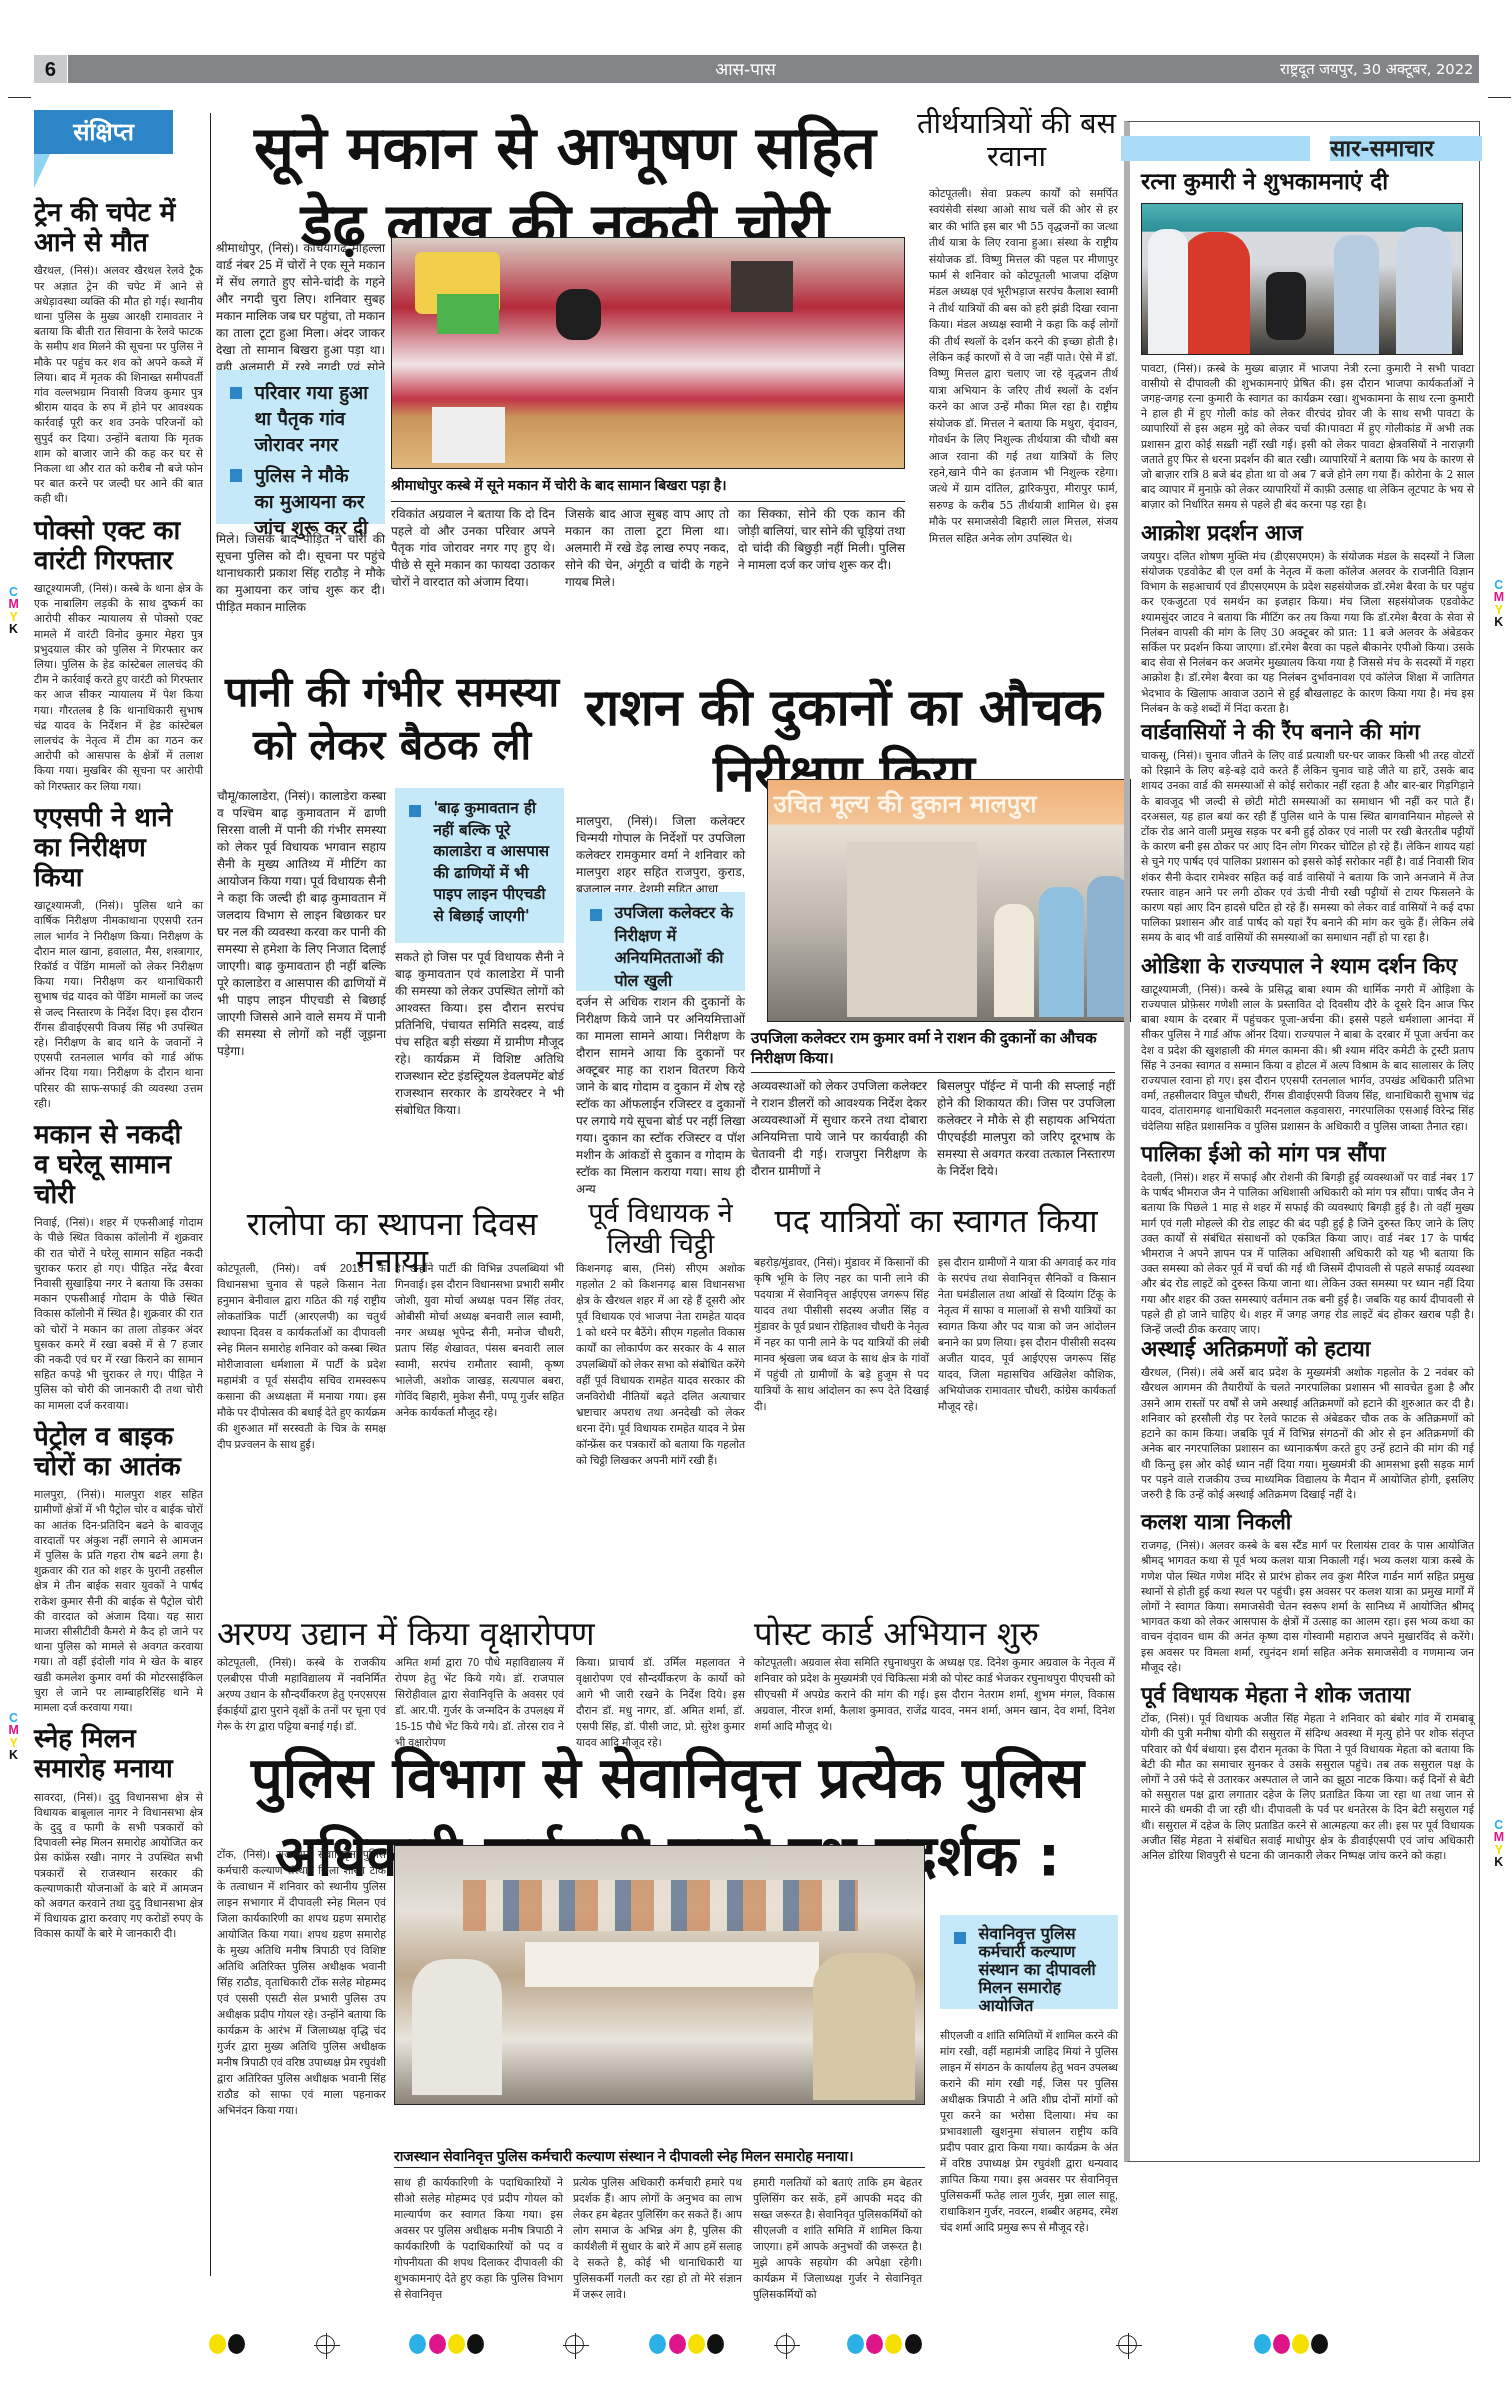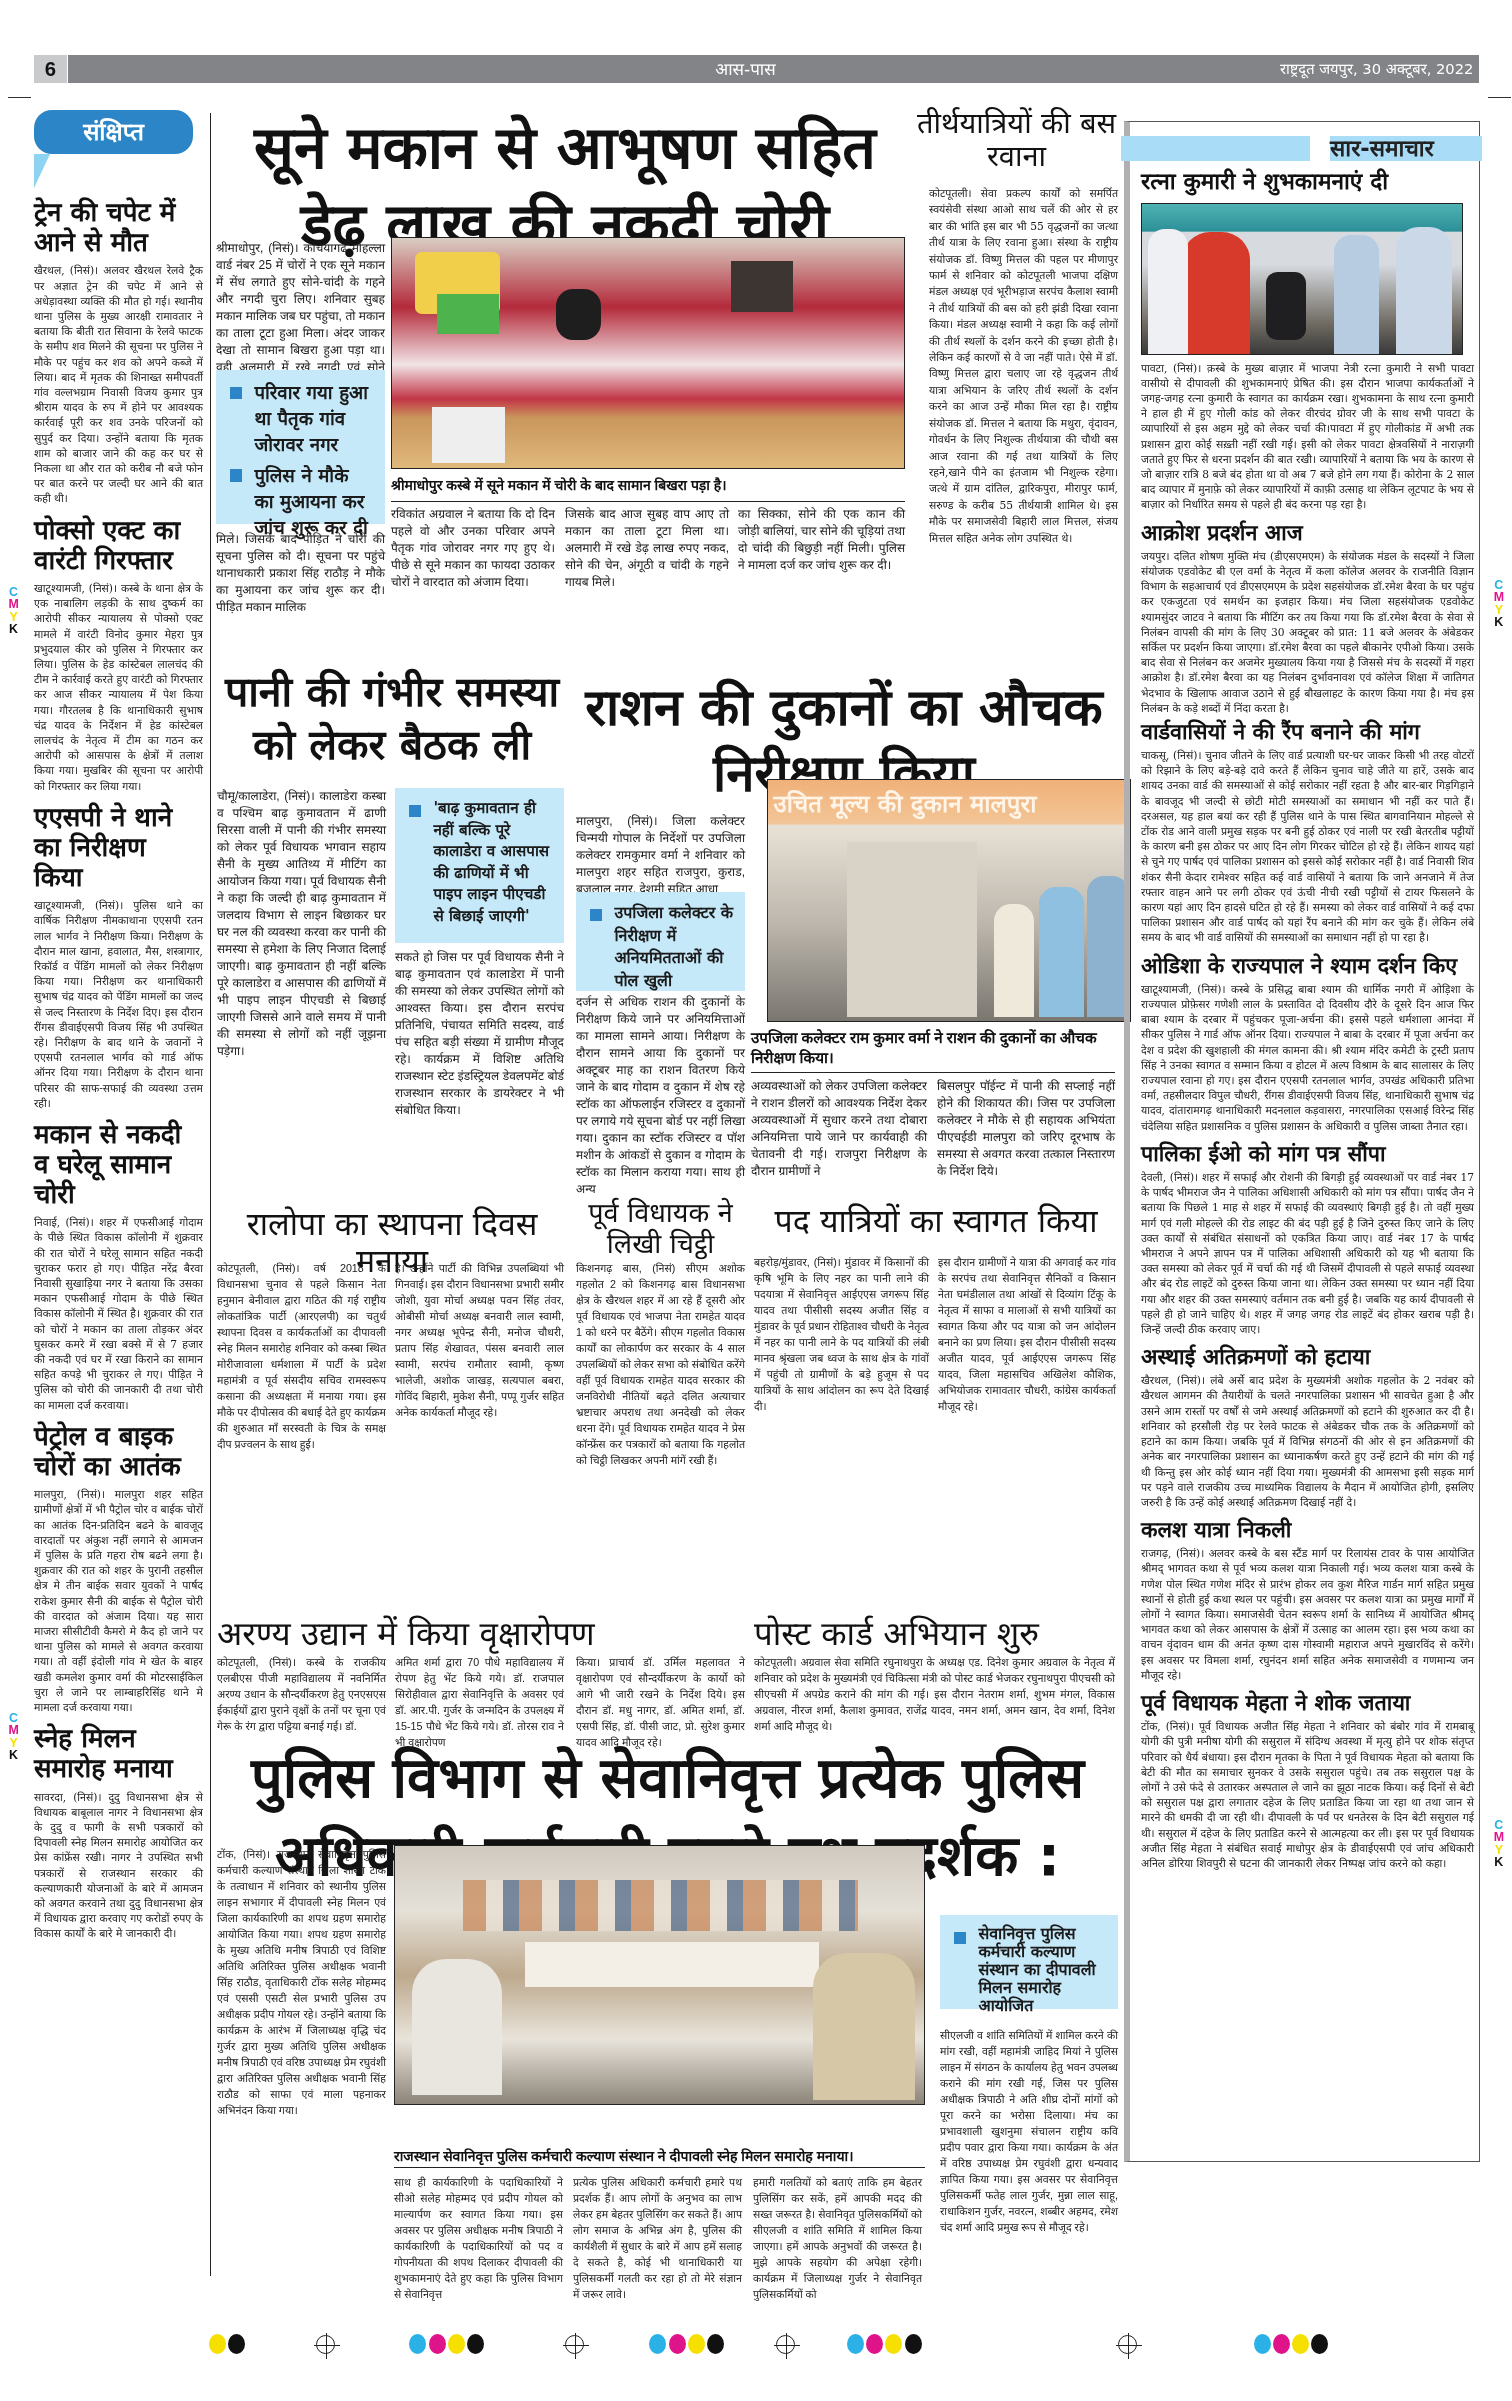--- a/index.html
+++ b/index.html
@@ -11,21 +11,21 @@
   .section-name { left: 689px; top: 55px; width: 113px; height: 28px; color: #fff; font: 17px "DejaVu Sans", sans-serif; line-height: 28px; text-align: center; }
   .dateline { left: 1163px; top: 55px; width: 316px; height: 28px; color: #fff; font: 14.7px "DejaVu Sans", sans-serif; line-height: 28px; text-align: right; padding-right: 5.6px; }
   .reg { width: 22.6px; height: 0.6px; background: #333; }
   .col-rule { width: 1.1px; background: #222; }
   .hline { height: 1.1px; background: #222; }
   .body-text { font-family: "DejaVu Serif", serif; font-size: 12px; line-height: 17px; text-align: justify; color: #1a1a1a; }
   .body-text.cond { font-family: "Liberation Sans", sans-serif; font-size: 12px; line-height: 17px; }
   .h1 { font-family: "DejaVu Sans", sans-serif; font-weight: bold; color: #111; line-height: 1.15; }
   .h-mega { font-size: 59px; text-align: center; line-height: 1.3; }
   .h-brief { font-size: 26px; line-height: 1.15; }
-  .brief-label { left: 34px; top: 110px; width: 159px; height: 44px; background: #2b85c6; color: #fff; font: bold 24px "DejaVu Sans", sans-serif; text-align: center; line-height: 44px; border-radius: 18px; }
+  .brief-label { left: 34px; top: 110px; width: 139px; height: 44px; background: #2b85c6; color: #fff; font: bold 24px "DejaVu Sans", sans-serif; text-align: center; line-height: 44px; }
   .brief-tail { left: 34px; top: 154px; width: 0; height: 0; border-left: 16px solid #8fd3f2; border-bottom: 34px solid transparent; }
   .callout { background: #c6e9f9; padding: 10.2px 11.3px 10.2px 13.6px; }
   .callout-item { display: flex; gap: 12.4px; font: bold 18.6px "DejaVu Sans", sans-serif; line-height: 26px; color: #1b1b1b; margin-bottom: 4.5px; }
   .callout-item .sq { flex: 0 0 12.4px; height: 12.4px; margin-top: 6.8px; background: #2b85c6; }
   .photo { border: 1.7px solid #222; overflow: hidden; }
   .caption { font-family: "Liberation Sans", sans-serif; font-size: 15.2px; line-height: 20.3px; color: #111; font-weight: bold; }
   .sar-box { left: 1124px; top: 121px; width: 356px; height: 2041px; border: 1.1px solid #555; border-left: 6.8px solid #b0b0b2; }
   .sar-band { left: 1121px; top: 136px; width: 361px; height: 25px; }
   .sar-band .band-light { position: absolute; left: 0; top: 0; width: 189px; height: 25px; background: #a9dcf6; }
   .sar-band .band-label { position: absolute; left: 209px; top: 0; width: 152px; height: 25px; background: #a9dcf6; font: bold 22.6px "DejaVu Sans", sans-serif; line-height: 25px; color: #222; text-align: left; }
@@ -220,21 +220,21 @@
     <div class="body-text" style="margin-top:3.4px;font-size:10.7px;line-height:15.2px;">चाकसू, (निसं)। चुनाव जीतने के लिए वार्ड प्रत्याशी घर-घर जाकर किसी भी तरह वोटरों को रिझाने के लिए बड़े-बड़े दावे करते हैं लेकिन चुनाव चाहे जीते या हारें, उसके बाद शायद उनका वार्ड की समस्याओं से कोई सरोकार नहीं रहता है और बार-बार गिड़गिड़ाने के बावजूद भी जल्दी से छोटी मोटी समस्याओं का समाधान भी नहीं कर पाते हैं। दरअसल, यह हाल बयां कर रही हैं पुलिस थाने के पास स्थित बागवानियान मोहल्ले से टोंक रोड आने वाली प्रमुख सड़क पर बनी हुई ठोकर एवं नाली पर रखी बेतरतीब पट्टीयों के कारण बनी इस ठोकर पर आए दिन लोग गिरकर चोटिल हो रहे हैं। लेकिन शायद यहां से चुने गए पार्षद एवं पालिका प्रशासन को इससे कोई सरोकार नहीं है। वार्ड निवासी शिव शंकर सैनी केदार रामेश्वर सहित कई वार्ड वासियों ने बताया कि जाने अनजाने में तेज रफ्तार वाहन आने पर लगी ठोकर एवं ऊंची नीची रखी पट्टीयों से टायर फिसलने के कारण यहां आए दिन हादसे घटित हो रहे हैं। समस्या को लेकर वार्ड वासियों ने कई दफा पालिका प्रशासन और वार्ड पार्षद को यहां रैंप बनाने की मांग कर चुके हैं। लेकिन लंबे समय के बाद भी वार्ड वासियों की समस्याओं का समाधान नहीं हो पा रहा है।</div>
   </div>
   <div style="margin-top:8px;">
     <div class="h1" style="font-size:21.5px;">ओडिशा के राज्यपाल ने श्याम दर्शन किए</div>
     <div class="body-text" style="margin-top:3.4px;font-size:10.7px;line-height:15.2px;">खाटूश्यामजी, (निसं)। कस्बे के प्रसिद्ध बाबा श्याम की धार्मिक नगरी में ओड़िशा के राज्यपाल प्रोफ़ेसर गणेशी लाल के प्रस्तावित दो दिवसीय दौरे के दूसरे दिन आज फिर बाबा श्याम के दरबार में पहुंचकर पूजा-अर्चना की। इससे पहले धर्मशाला आनंदा में सीकर पुलिस ने गार्ड ऑफ ऑनर दिया। राज्यपाल ने बाबा के दरबार में पूजा अर्चना कर देश व प्रदेश की खुशहाली की मंगल कामना की। श्री श्याम मंदिर कमेटी के ट्रस्टी प्रताप सिंह ने उनका स्वागत व सम्मान किया व होटल में अल्प विश्राम के बाद सालासर के लिए राज्यपाल रवाना हो गए। इस दौरान एएसपी रतनलाल भार्गव, उपखंड अधिकारी प्रतिभा वर्मा, तहसीलदार विपुल चौधरी, रींगस डीवाईएसपी विजय सिंह, थानाधिकारी सुभाष चंद्र यादव, दांतारामगढ़ थानाधिकारी मदनलाल कड़वासरा, नगरपालिका एसआई विरेन्द्र सिंह चंदेलिया सहित प्रशासनिक व पुलिस प्रशासन के अधिकारी व पुलिस जाब्ता तैनात रहा।</div>
   </div>
   <div style="margin-top:8px;">
     <div class="h1" style="font-size:21.5px;">पालिका ईओ को मांग पत्र सौंपा</div>
     <div class="body-text" style="margin-top:3.4px;font-size:10.7px;line-height:15.2px;">देवली, (निसं)। शहर में सफाई और रोशनी की बिगड़ी हुई व्यवस्थाओं पर वार्ड नंबर 17 के पार्षद भीमराज जैन ने पालिका अधिशासी अधिकारी को मांग पत्र सौंपा। पार्षद जैन ने बताया कि पिछले 1 माह से शहर में सफाई की व्यवस्थाएं बिगड़ी हुई है। तो वहीं मुख्य मार्ग एवं गली मोहल्ले की रोड लाइट की बंद पड़ी हुई है जिने दुरुस्त किए जाने के लिए उक्त कार्यों से संबंधित संसाधनों को एकत्रित किया जाए। वार्ड नंबर 17 के पार्षद भीमराज ने अपने ज्ञापन पत्र में पालिका अधिशासी अधिकारी को यह भी बताया कि उक्त समस्या को लेकर पूर्व में चर्चा की गई थी जिसमें दीपावली से पहले सफाई व्यवस्था और बंद रोड लाइटें को दुरुस्त किया जाना था। लेकिन उक्त समस्या पर ध्यान नहीं दिया गया और शहर की उक्त समस्याएं वर्तमान तक बनी हुई है। जबकि यह कार्य दीपावली से पहले ही हो जाने चाहिए थे। शहर में जगह जगह रोड लाइटें बंद होकर खराब पड़ी है। जिन्हें जल्दी ठीक करवाए जाए।</div>
   </div>
-  <div style="margin-top:8px;">
+  <div style="">
     <div class="h1" style="font-size:21.5px;">अस्थाई अतिक्रमणों को हटाया</div>
     <div class="body-text" style="margin-top:3.4px;font-size:10.7px;line-height:15.2px;">खैरथल, (निसं)। लंबे अर्से बाद प्रदेश के मुख्यमंत्री अशोक गहलोत के 2 नवंबर को खैरथल आगमन की तैयारीयों के चलते नगरपालिका प्रशासन भी सावचेत हुआ है और उसने आम रास्तों पर वर्षों से जमे अस्थाई अतिक्रमणों को हटाने की शुरुआत कर दी है। शनिवार को हरसौली रोड़ पर रेलवे फाटक से अंबेडकर चौक तक के अतिक्रमणों को हटाने का काम किया। जबकि पूर्व में विभिन्न संगठनों की ओर से इन अतिक्रमणों की अनेक बार नगरपालिका प्रशासन का ध्यानाकर्षण करते हुए उन्हें हटाने की मांग की गई थी किन्तु इस ओर कोई ध्यान नहीं दिया गया। मुख्यमंत्री की आमसभा इसी सड़क मार्ग पर पड़ने वाले राजकीय उच्च माध्यमिक विद्यालय के मैदान में आयोजित होगी, इसलिए जरुरी है कि उन्हें कोई अस्थाई अतिक्रमण दिखाई नहीं दे।</div>
   </div>
   <div style="margin-top:8px;">
     <div class="h1" style="font-size:21.5px;">कलश यात्रा निकली</div>
     <div class="body-text" style="margin-top:3.4px;font-size:10.7px;line-height:15.2px;">राजगढ़, (निसं)। अलवर कस्बे के बस स्टैंड मार्ग पर रिलायंस टावर के पास आयोजित श्रीमद् भागवत कथा से पूर्व भव्य कलश यात्रा निकाली गई। भव्य कलश यात्रा कस्बे के गणेश पोल स्थित गणेश मंदिर से प्रारंभ होकर लव कुश मैरिज गार्डन मार्ग सहित प्रमुख स्थानों से होती हुई कथा स्थल पर पहुंची। इस अवसर पर कलश यात्रा का प्रमुख मार्गों में लोगों ने स्वागत किया। समाजसेवी चेतन स्वरूप शर्मा के सानिध्य में आयोजित श्रीमद् भागवत कथा को लेकर आसपास के क्षेत्रों में उत्साह का आलम रहा। इस भव्य कथा का वाचन वृंदावन धाम की अनंत कृष्ण दास गोस्वामी महाराज अपने मुखारविंद से करेंगे। इस अवसर पर विमला शर्मा, रघुनंदन शर्मा सहित अनेक समाजसेवी व गणमान्य जन मौजूद रहे।</div>
   </div>
   <div style="margin-top:8px;">
     <div class="h1" style="font-size:21.5px;">पूर्व विधायक मेहता ने शोक जताया</div>
     <div class="body-text" style="margin-top:3.4px;font-size:10.7px;line-height:15.2px;">टोंक, (निसं)। पूर्व विधायक अजीत सिंह मेहता ने शनिवार को बंबोर गांव में रामबाबू योगी की पुत्री मनीषा योगी की ससुराल में संदिग्ध अवस्था में मृत्यु होने पर शोक संतृप्त परिवार को धैर्य बंधाया। इस दौरान मृतका के पिता ने पूर्व विधायक मेहता को बताया कि बेटी की मौत का समाचार सुनकर वे उसके ससुराल पहुंचे। तब तक ससुराल पक्ष के लोगों ने उसे फंदे से उतारकर अस्पताल ले जाने का झूठा नाटक किया। कई दिनों से बेटी को ससुराल पक्ष द्वारा लगातार दहेज के लिए प्रताडित किया जा रहा था तथा जान से मारने की धमकी दी जा रही थी। दीपावली के पर्व पर धनतेरस के दिन बेटी ससुराल गई थी। ससुराल में दहेज के लिए प्रताडित करने से आत्महत्या कर ली। इस पर पूर्व विधायक अजीत सिंह मेहता ने संबंधित सवाई माधोपुर क्षेत्र के डीवाईएसपी एवं जांच अधिकारी अनिल डोरिया शिवपुरी से घटना की जानकारी लेकर निष्पक्ष जांच करने को कहा।</div>

